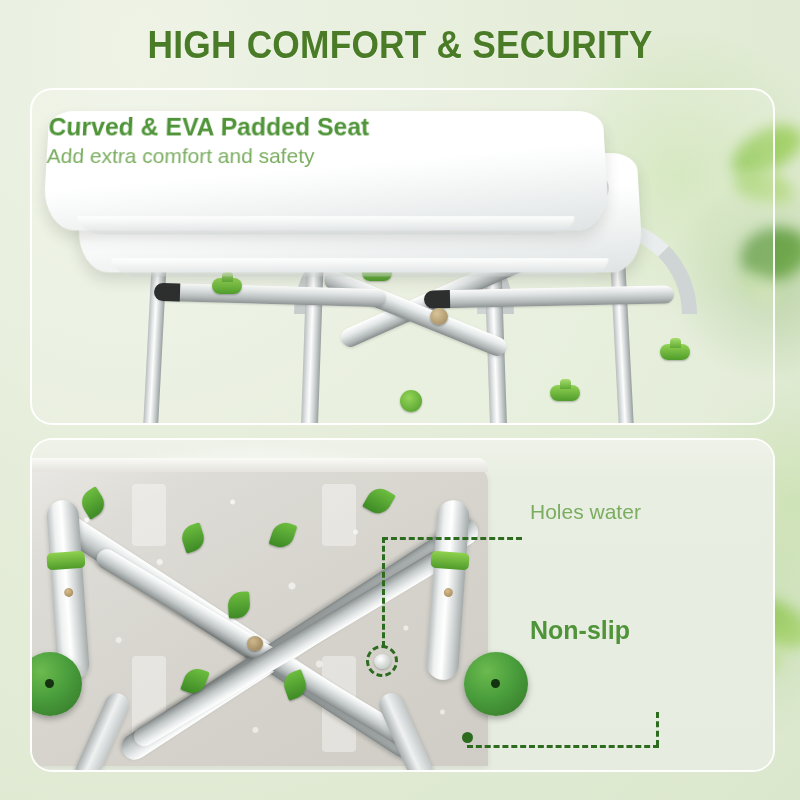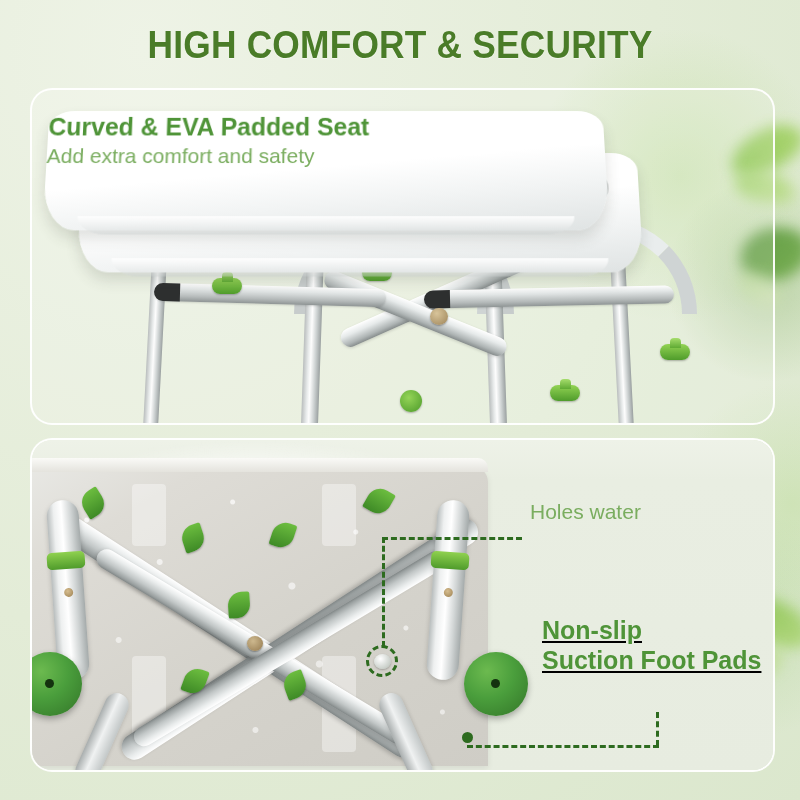--- a/index.html
+++ b/index.html
@@ -61,21 +61,21 @@
   .card.bottom { left:30px; top:438px; width:745px; height:334px; }
 
   
   .cap { position:absolute; z-index:9; }
   .cap .h  { font-size:25px; font-weight:700; color:#4f9438; line-height:32px; white-space:nowrap;}
   .cap .s  { font-size:21px; font-weight:400; color:#7aad5f; line-height:28px; white-space:nowrap;}
   .cap.seat { left:46px; top:110px; }
 
   .cap.drain    { left:530px; top:498px; }
   .cap.drain .s { white-space:normal; width:175px; line-height:27px;}
-  .cap.pads     { left:542px; top:615px;text-decoration:underline; }
+  .cap.pads     { left:530px; top:615px; }
   .cap.pads .h  { line-height:30px; }
 
   
   .chair { position:absolute; left:0; top:0; width:745px; height:337px; }
 
   
   .leg { position:absolute; background:linear-gradient(90deg,#b9bdbd 0%,#e7eaea 28%,#fdfdfd 44%,#ccd1d1 72%,#9aa0a0 100%);
          border-radius:6px; }
   .leg.back-l  { left:116px; top:148px; width:15px; height:190px; transform:skewX(-3deg); }
   .leg.back-r  { left:582px; top:150px; width:15px; height:188px; transform:skewX(3deg); }
@@ -389,14 +389,13 @@
 <div class="ddot" style="left:462px; top:732px;"></div>
 <div class="dash-h" style="left:467px; top:745px; width:192px;"></div>
 <div class="dash-v" style="left:656px; top:712px; height:34px;"></div>
 
 <div class="cap drain">
   <div class="s">Holes water</div>
 </div>
 
 <div class="cap pads">
   <div class="h">Non-slip</div>
-  <div class="h">Suction Foot Pads</div>
 </div>
 
 </body></html>

